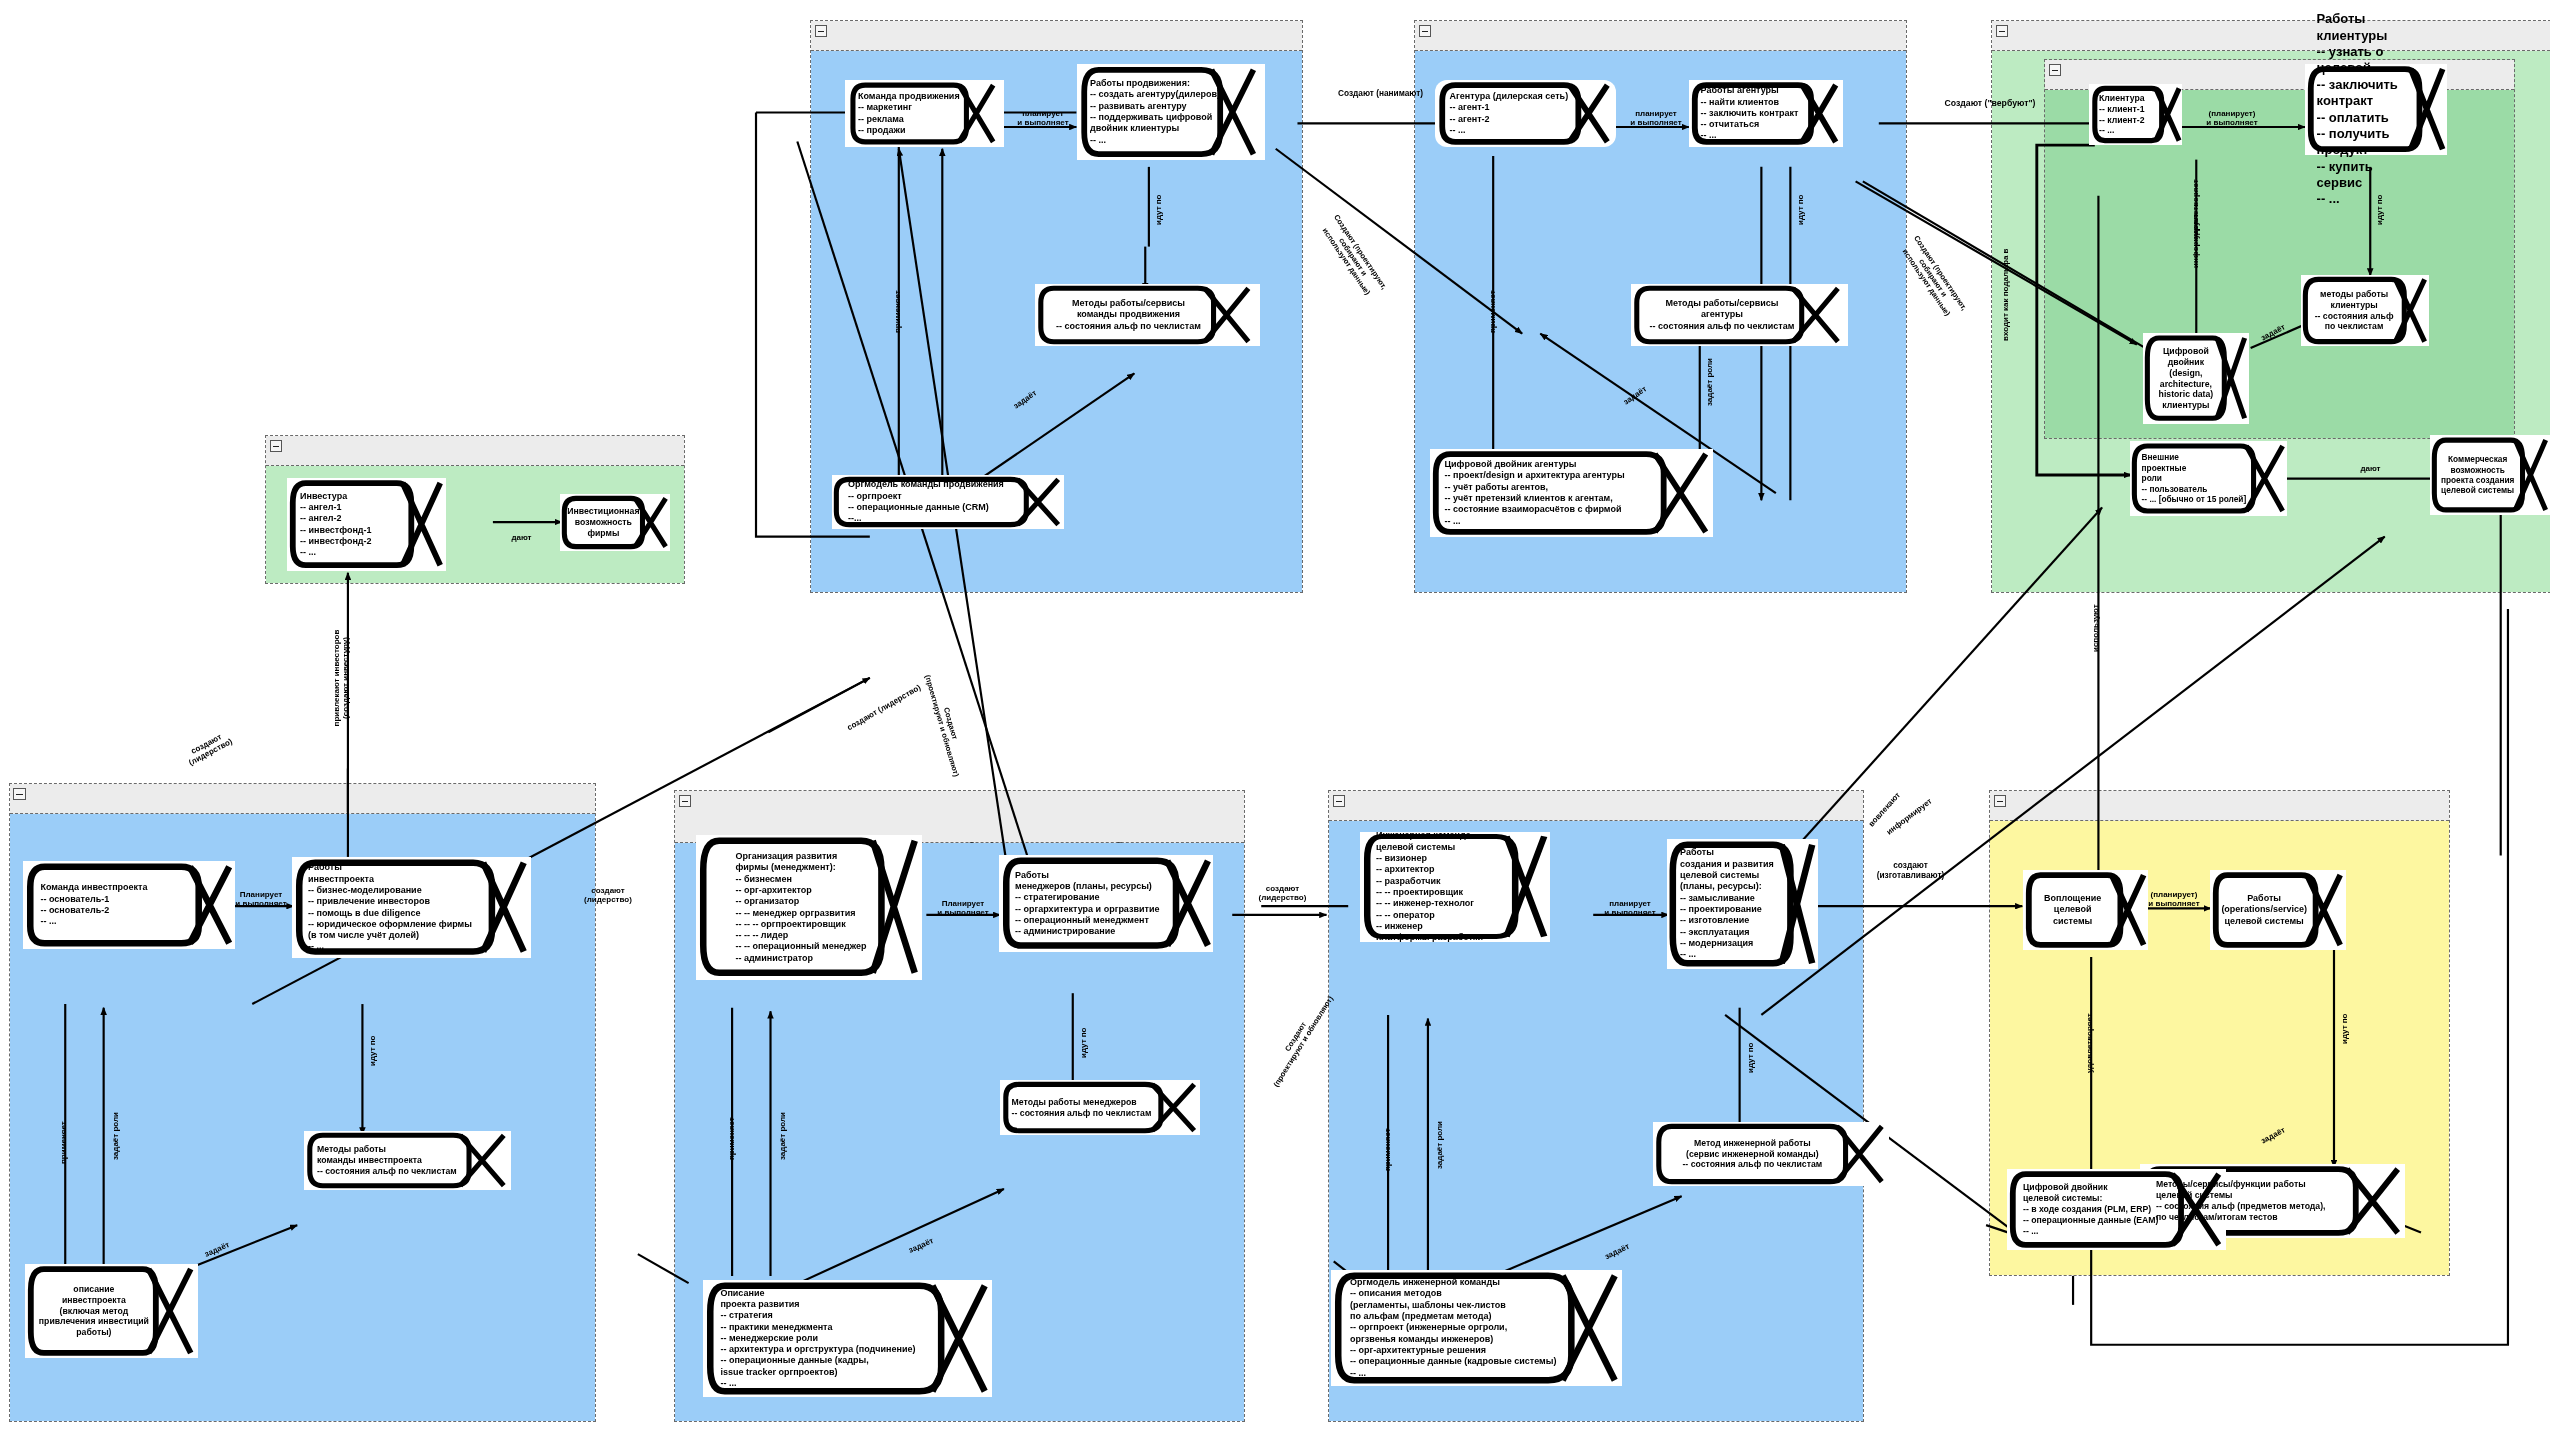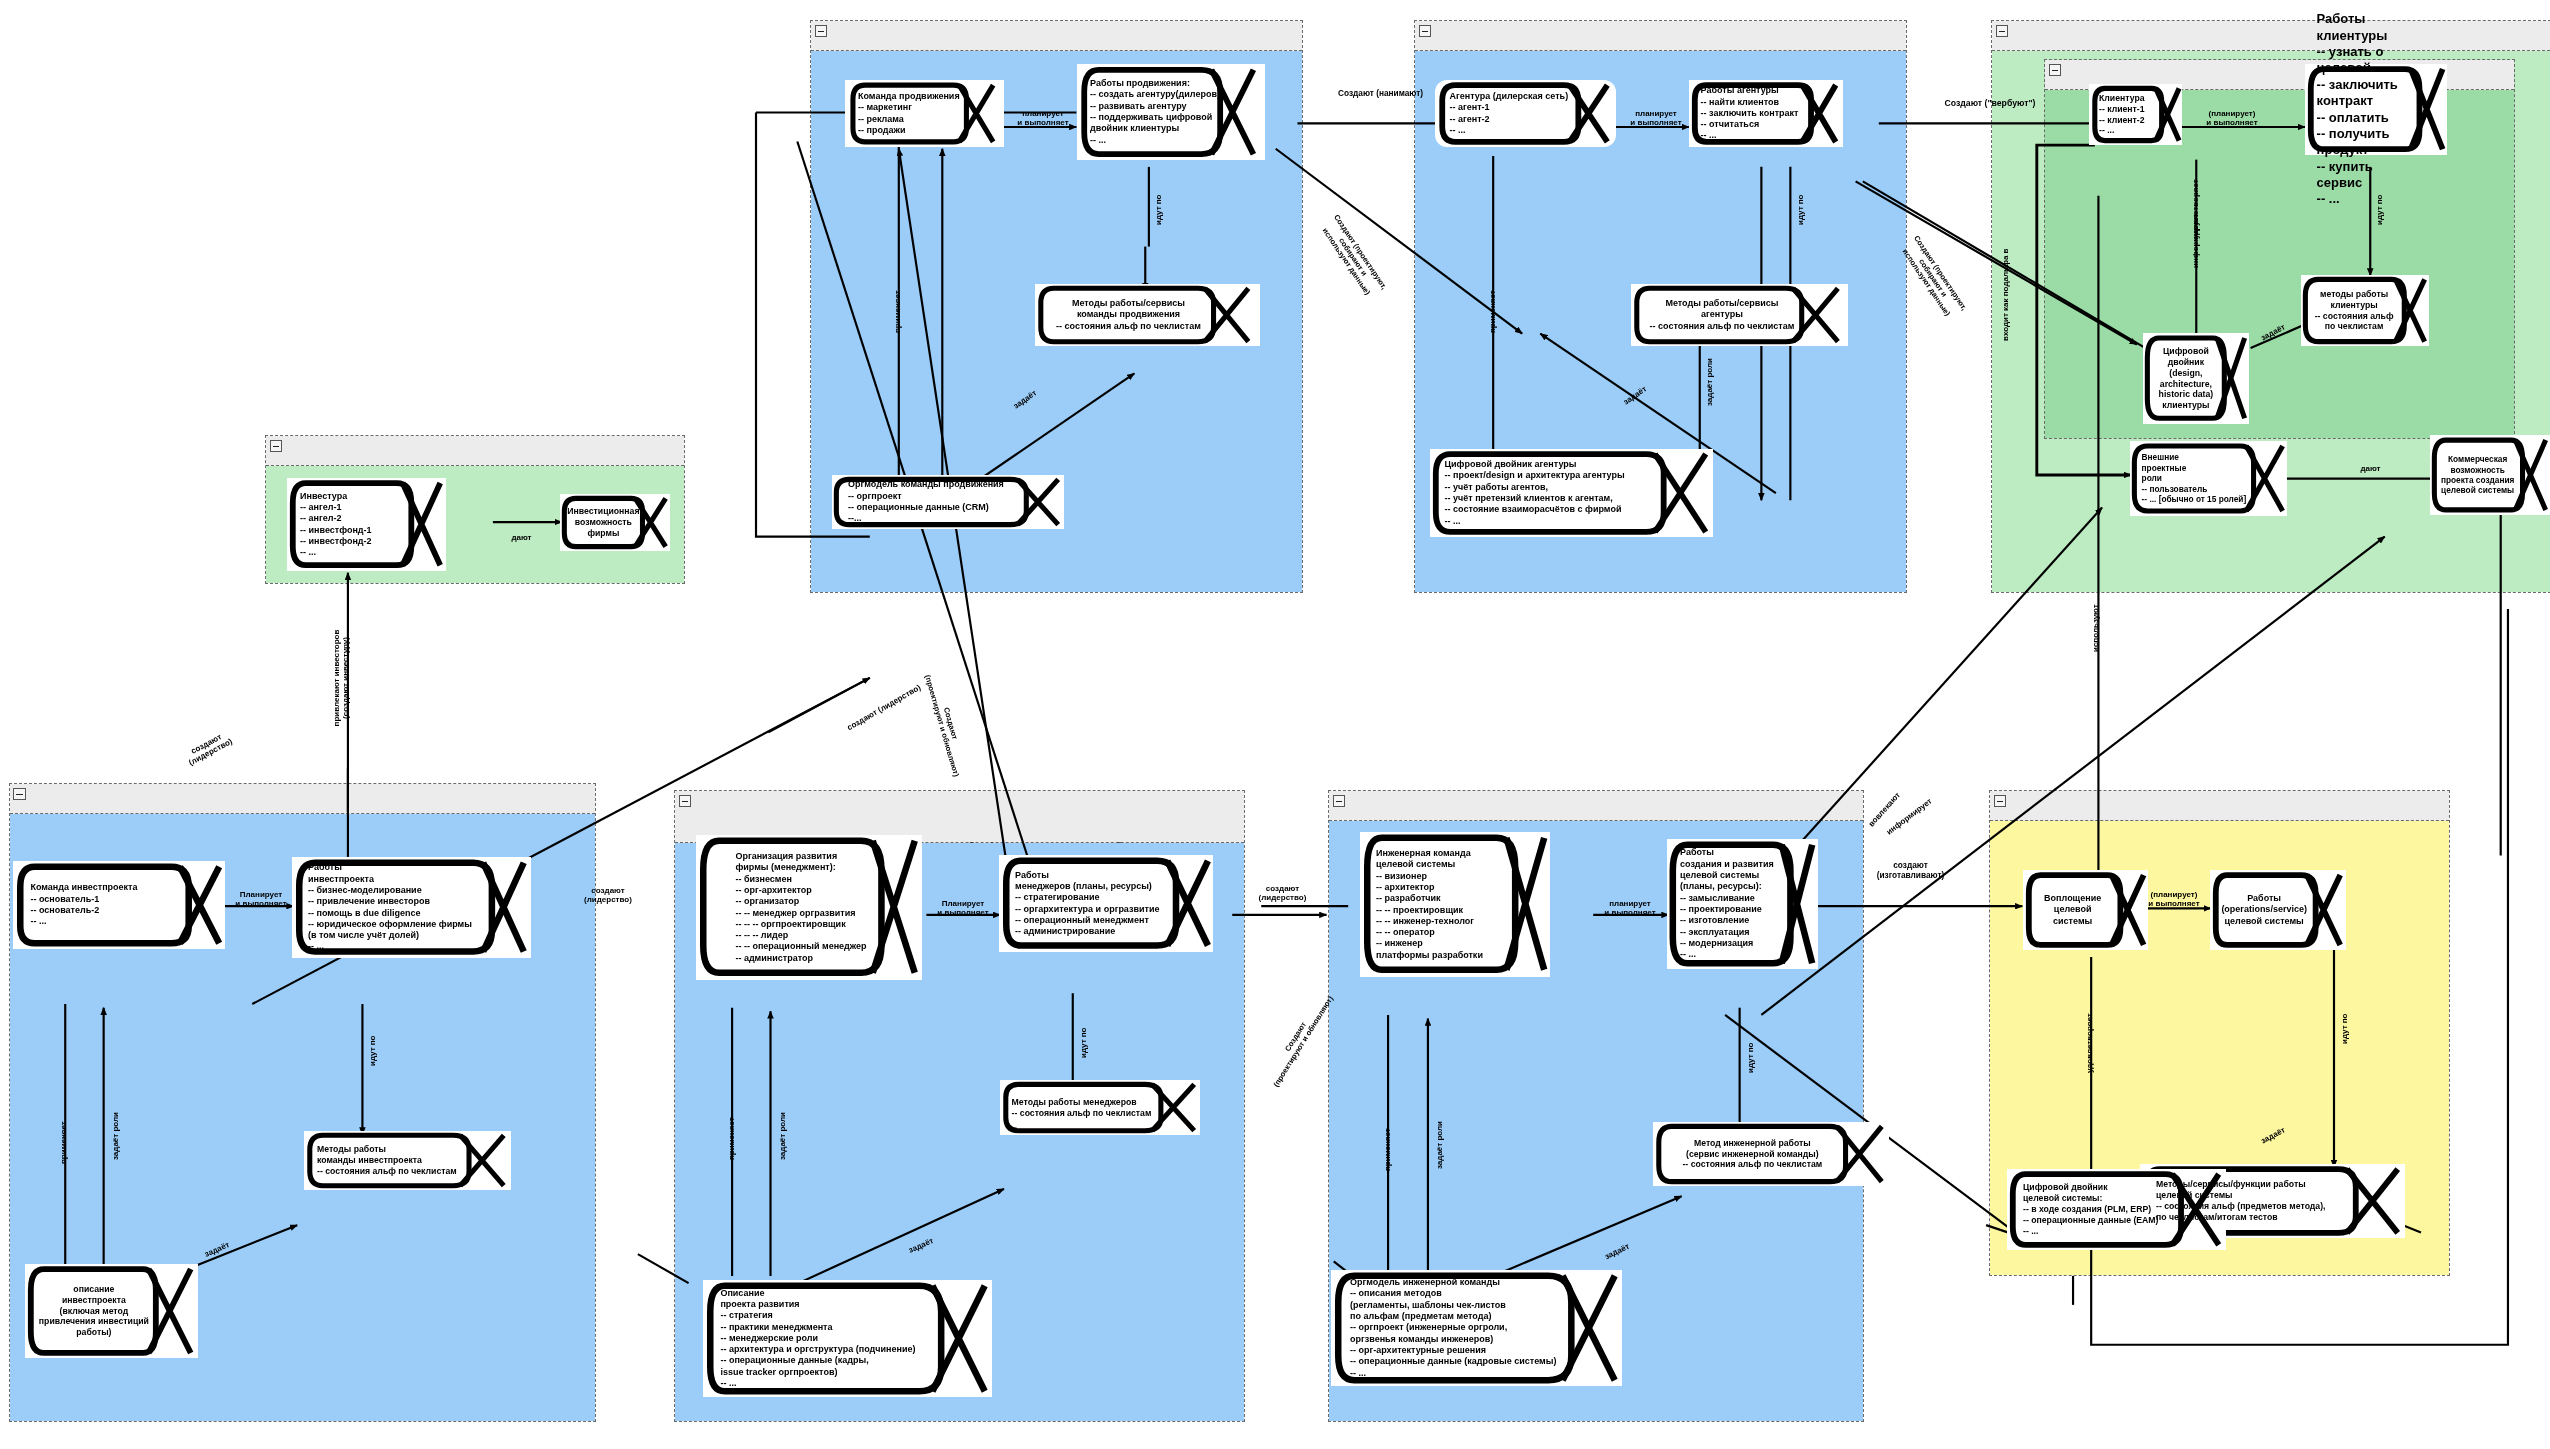--- a/index.html
+++ b/index.html
@@ -397,21 +397,21 @@
   <div class="node" style="left:560px;top:494px;width:110px;height:57px;">
     <svg class="shape" viewBox="0 0 152 78" preserveAspectRatio="none">
       <path class="ln" d="M22,6 L98,6 Q114,6 114,24 L114,54 Q114,72 98,72 L22,72 Q6,72 6,54 L6,24 Q6,6 22,6 Z" stroke-width="7"></path>
       <path class="ln" d="M104,6 L146,72 M146,6 L104,72" stroke-width="7"></path>
     </svg>
     <div class="txt c" style="padding:2.2px 27.5px 2.2px 4.3px;font-size:8.7px;">Инвестиционная
 возможность
 фирмы</div>
   </div>
 
-  <div class="node" style="left:13px;top:861px;width:212px;height:88px;">
+  <div class="node" style="left:23px;top:861px;width:212px;height:88px;">
     <svg class="shape" viewBox="0 0 292 122" preserveAspectRatio="none">
       <path class="ln" d="M30,8 L218,8 Q242,8 242,36 L242,90 Q242,114 218,114 L30,114 Q10,114 10,90 L10,36 Q10,8 30,8 Z" stroke-width="9"></path>
       <path class="ln" d="M230,8 L284,114 M284,8 L230,114" stroke-width="9"></path>
     </svg>
     <div class="txt l" style="padding:2.9px 42px 2.9px 17.4px;font-size:9px;">Команда инвестпроекта
 -- основатель-1
 -- основатель-2
 -- ...</div>
   </div>
 
@@ -500,21 +500,21 @@
 проекта развития
 -- стратегия
 -- практики менеджмента
 -- менеджерские роли
 -- архитектура и оргструктура (подчинение)
 -- операционные данные (кадры,
 issue tracker оргпроектов)
 -- ...</div>
   </div>
 
-  <div class="node" style="left:1360px;top:832px;width:190px;height:145px;">
+  <div class="node" style="left:1360px;top:832px;width:190px;height:110px;">
     <svg class="shape" viewBox="0 0 262 200" preserveAspectRatio="none">
       <path class="ln" d="M30,8 L188,8 Q214,8 214,48 L214,152 Q214,190 188,190 L30,190 Q10,190 10,152 L10,48 Q10,8 30,8 Z" stroke-width="9"></path>
       <path class="ln" d="M202,8 L254,190 M254,8 L202,190" stroke-width="9"></path>
     </svg>
     <div class="txt l" style="padding:2.9px 38px 2.9px 16px;font-size:9px;">Инженерная команда
 целевой системы
 -- визионер
 -- архитектор
 -- разработчик
 -- -- проектировщик

